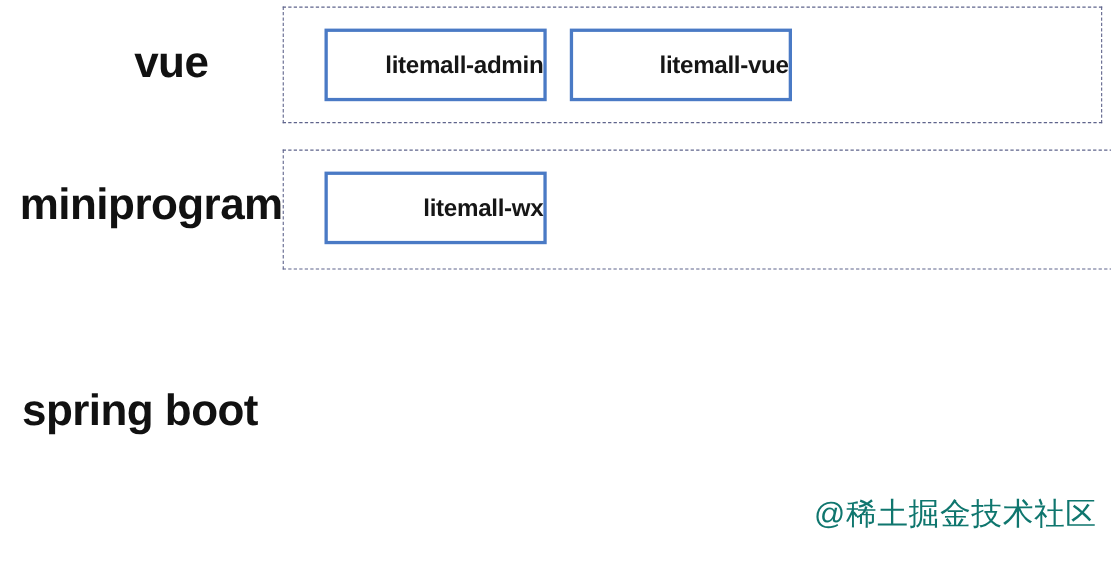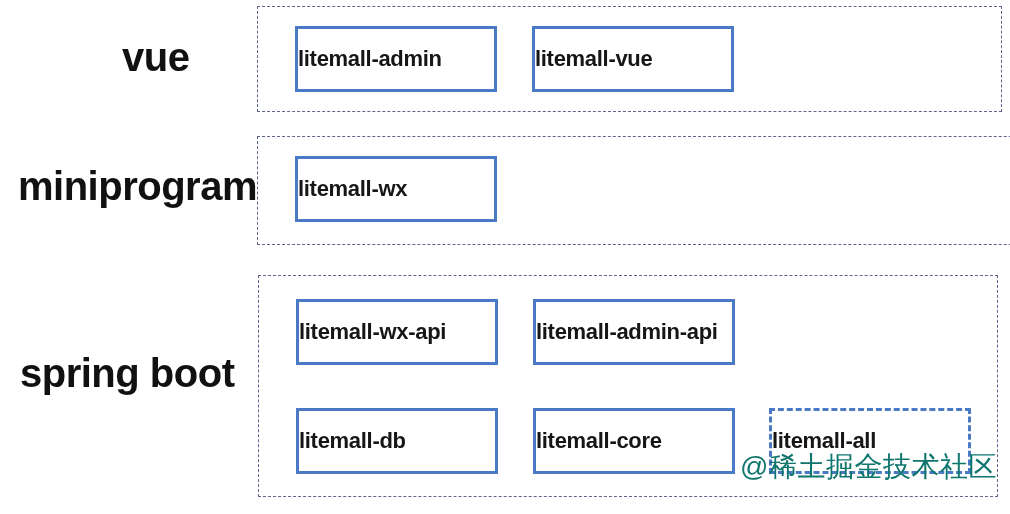--- a/index.html
+++ b/index.html
@@ -44,33 +44,33 @@
   
   .box {
     position: absolute;
     width: 202px;
     height: 66px;
     box-sizing: border-box;
     background: #ffffff;
     border: 3px solid var(--box-border, #4a7ac5);
     display: flex;
     align-items: center;
-    justify-content: flex-start;
+    justify-content: flex-end;
   }
   .box.dashed { border-style: dashed; }
   .box-label {
     font-size: 22px;
     font-weight: 600;
     color: #161616;
     letter-spacing: -0.3px;
     white-space: nowrap;
   }
   
   .c1 { left: 37px;  }
-  .c2 { left: 274px; }
+  .c2 { left: 260px; }
   .c3 { left: 510px; }
   .r-top    { top: 19px;  }  
   .r-a      { top: 23px;  }  
   .r-b      { top: 132px; }  
 
   
   .watermark {
     position: absolute;
     right: 13px;
     top: 448px;
@@ -97,33 +97,16 @@
       <span class="box-label">litemall-vue</span>
     </div>
   </section>
 
   <section class="group group-mini">
     <div class="box c1 r-top">
       <span class="box-label">litemall-wx</span>
     </div>
   </section>
 
-  <section class="group group-spring">
-    <div class="box c1 r-a">
-      <span class="box-label">litemall-wx-api</span>
-    </div>
-    <div class="box c2 r-a">
-      <span class="box-label">litemall-admin-api</span>
-    </div>
-    <div class="box c1 r-b">
-      <span class="box-label">litemall-db</span>
-    </div>
-    <div class="box c2 r-b">
-      <span class="box-label">litemall-core</span>
-    </div>
-    <div class="box dashed c3 r-b">
-      <span class="box-label">litemall-all</span>
-    </div>
-  </section>
 
   <div class="watermark">@稀土掘金技术社区</div>
 
 </div>
 
 </body></html>

